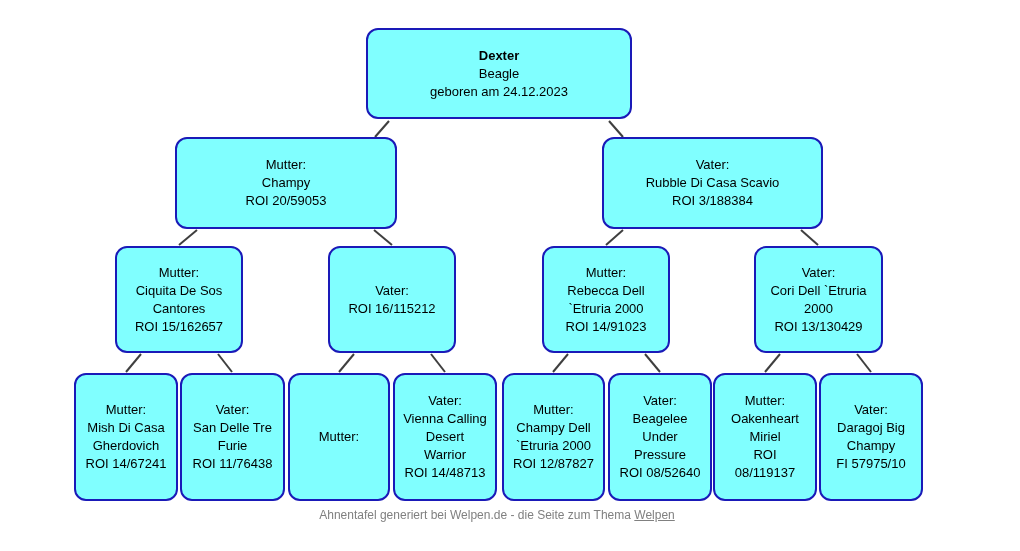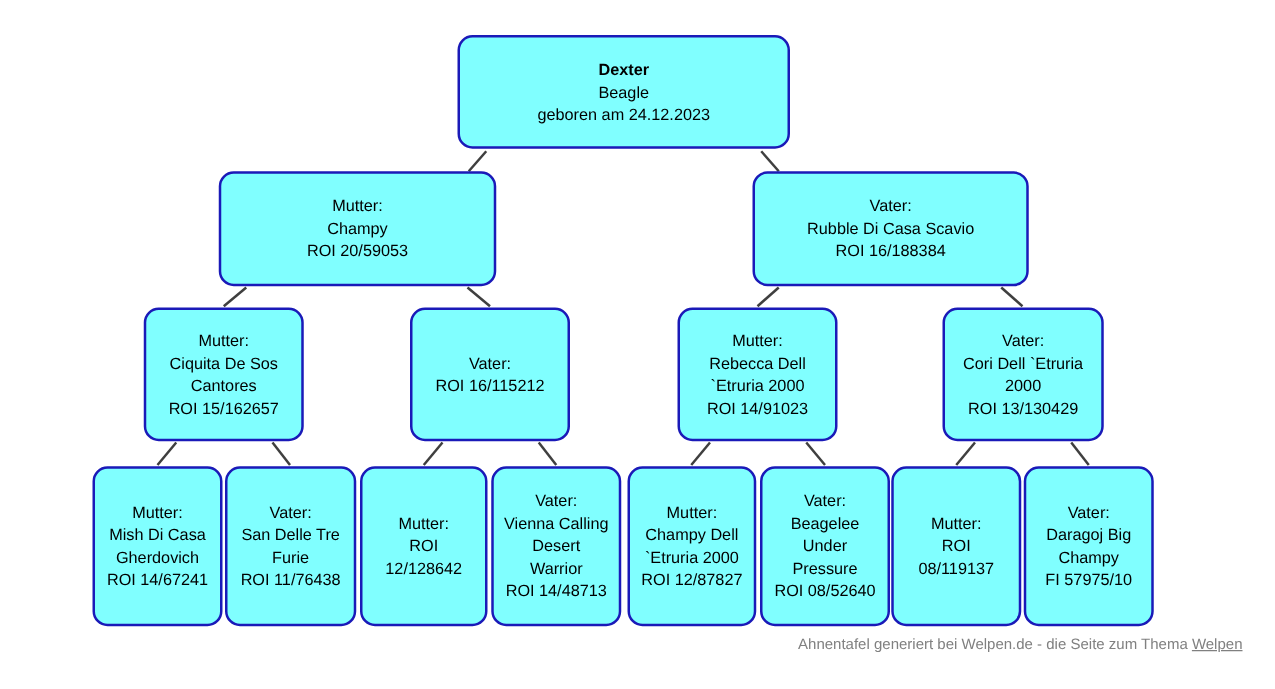--- a/index.html
+++ b/index.html
@@ -37,21 +37,21 @@
     line-height: 18px;
     color: #000000;
     padding: 4px 8px;
   }
   .node .nm-bold { font-weight: bold; }
   .footer {
     position: absolute;
     left: 0;
     top: 508px;
     width: 994px;
-    text-align: right;
+    text-align: center;
     font-size: 12px;
     color: #808080;
   }
   .footer a {
     color: #808080;
     text-decoration: underline;
     cursor: pointer;
   }
 </style>
 </head>
@@ -84,21 +84,21 @@
 
   <div class="node" style="left:175px;top:137px;width:222px;height:92px">
     <div>Mutter:</div>
     <div>Champy</div>
     <div>ROI 20/59053</div>
   </div>
 
   <div class="node" style="left:602px;top:137px;width:221px;height:92px">
     <div>Vater:</div>
     <div>Rubble Di Casa Scavio</div>
-    <div>ROI 16/188384</div>
+    <div>ROI 3/188384</div>
   </div>
 
   <div class="node" style="left:115px;top:246px;width:128px;height:107px">
     <div>Mutter:</div>
     <div>Ciquita De Sos Cantores</div>
     <div>ROI 15/162657</div>
   </div>
 
   <div class="node" style="left:328px;top:246px;width:128px;height:107px">
     <div>Vater:</div>
@@ -124,21 +124,20 @@
   </div>
 
   <div class="node" style="left:180px;top:373px;width:105px;height:128px">
     <div>Vater:</div>
     <div>San Delle Tre Furie</div>
     <div>ROI 11/76438</div>
   </div>
 
   <div class="node" style="left:288px;top:373px;width:102px;height:128px">
     <div>Mutter:</div>
-    <div>ROI 12/128642</div>
   </div>
 
   <div class="node" style="left:393px;top:373px;width:104px;height:128px">
     <div>Vater:</div>
     <div>Vienna Calling Desert Warrior</div>
     <div>ROI 14/48713</div>
   </div>
 
   <div class="node" style="left:502px;top:373px;width:103px;height:128px">
     <div>Mutter:</div>
@@ -147,20 +146,21 @@
   </div>
 
   <div class="node" style="left:608px;top:373px;width:104px;height:128px">
     <div>Vater:</div>
     <div>Beagelee Under Pressure</div>
     <div>ROI 08/52640</div>
   </div>
 
   <div class="node" style="left:713px;top:373px;width:104px;height:128px">
     <div>Mutter:</div>
+    <div>Oakenheart Miriel</div>
     <div>ROI 08/119137</div>
   </div>
 
   <div class="node" style="left:819px;top:373px;width:104px;height:128px">
     <div>Vater:</div>
     <div>Daragoj Big Champy</div>
     <div>FI 57975/10</div>
   </div>
 
   <div class="footer">

